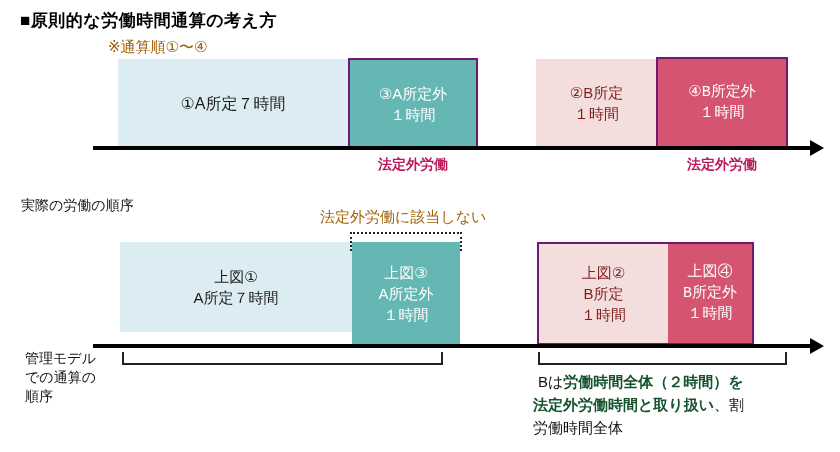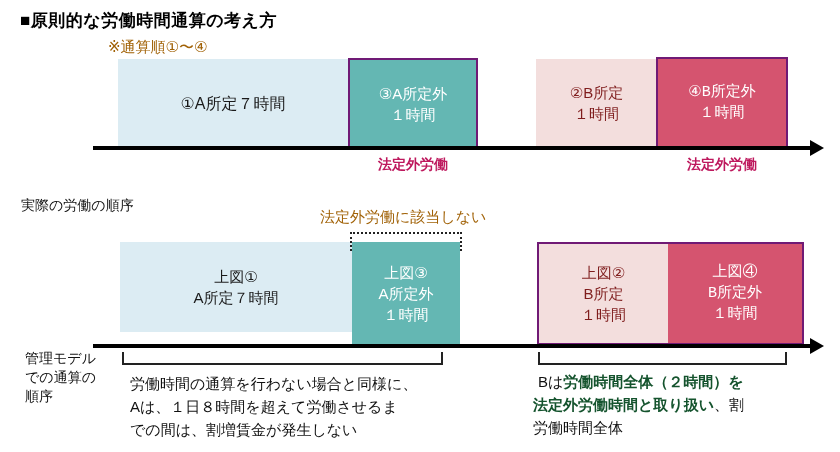--- a/index.html
+++ b/index.html
@@ -86,21 +86,21 @@
   </div>
 
   <div class="abs tbox teal" style="left:352px;top:242px;width:108px;height:102px;">
     <div>上図③</div>
     <div>A所定外</div>
     <div>１時間</div>
   </div>
 
   <div class="abs dotted-cap" style="left:350px;top:232px;width:112px;height:19px;"></div>
 
-  <div class="abs redborder" style="left:537px;top:242px;width:267px;height:103px;box-sizing:border-box;display:flex;justify-content:center;">
+  <div class="abs redborder" style="left:537px;top:242px;width:217px;height:103px;box-sizing:border-box;display:flex;justify-content:center;">
     <div class="tbox pink" style="width:129px;height:100%;">
       <div>上図②</div>
       <div>B所定</div>
       <div>１時間</div>
     </div>
     <div class="tbox crimson" style="flex:1;height:100%;">
       <div>上図④</div>
       <div>B所定外</div>
       <div>１時間</div>
     </div>
@@ -111,25 +111,20 @@
 
   <div class="abs axis-caption multiline" style="left:25px;top:349px;">
     <div>管理モデル</div>
     <div>での通算の</div>
     <div>順序</div>
   </div>
 
   <div class="abs bracket" style="left:122px;top:352px;width:321px;"></div>
   <div class="abs bracket" style="left:538px;top:352px;width:249px;"></div>
 
-  <div class="abs body-text" style="left:130px;top:372px;width:345px;">
-    <div>労働時間の通算を行わない場合と同様に、</div>
-    <div>Aは、１日８時間を超えて労働させるま</div>
-    <div>での間は、割増賃金が発生しない</div>
-  </div>
 
   <div class="abs body-text" style="left:533px;top:370px;width:300px;">
     <div style="padding-left:5px;">
       <span>Bは</span><span class="red-strong">労働時間全体（２時間）を</span>
     </div>
     <div>
       <span class="red-strong">法定外労働時間と取り扱い</span><span>、割</span>
     </div>
     <div>
       <span>労働時間全体</span>

